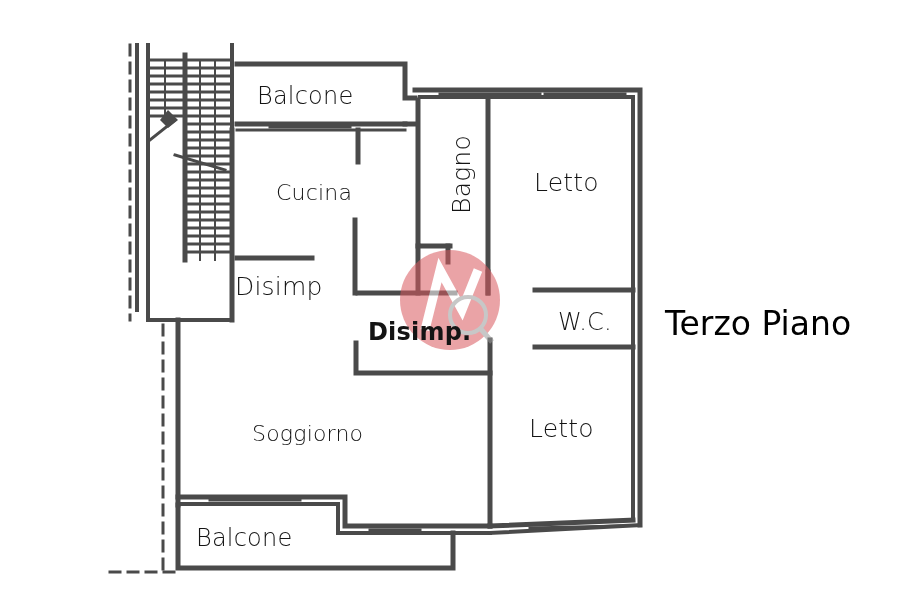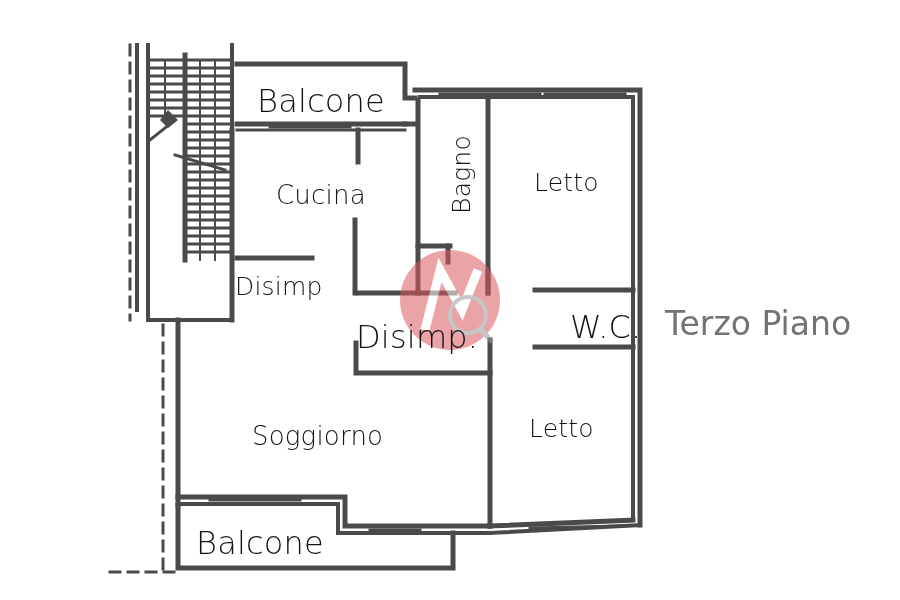--- a/index.html
+++ b/index.html
@@ -1,22 +1,22 @@
 <!DOCTYPE html>
 <html><head>
 <meta charset="utf-8">
 <style>
   html, body { margin: 0; padding: 0; background: #ffffff; }
   body { width: 900px; height: 600px; position: relative; overflow: hidden; font-family: "DejaVu Sans", sans-serif; }
   svg { position: absolute; left: 0; top: 0; }
   .room-label { position: absolute; color: #141414; font-family: "DejaVu Sans", sans-serif; font-weight: 300; white-space: nowrap; letter-spacing: 0.2px; }
-  .lbl-26 { font-size: 26px; }
+  .lbl-26 { font-size: 22px; }
   .lbl-25 { font-size: 25px; text-align: right; }
-  .lbl-24 { font-size: 32px; }
-  .floor-label { position: absolute; left: 665px; top: 304px; font-size: 33px; color: #737373; font-family: "DejaVu Sans", sans-serif; }
+  .lbl-24 { font-size: 24px; }
+  .floor-label { position: absolute; left: 665px; top: 304px; font-size: 33px; color: #000000; font-family: "DejaVu Sans", sans-serif; }
   .vertical { transform: rotate(-90deg); transform-origin: center center; }
 </style>
 </head>
 <body>
 
 <svg width="900" height="600" viewBox="0 0 900 600">
   <g fill="none" stroke="#4a4a4a" stroke-linecap="square">
 
     <g>
       <line x1="137" y1="45" x2="137" y2="310" stroke-width="4"></line>
@@ -128,19 +128,19 @@
     <circle cx="468" cy="315" r="18" fill="none" stroke="#9a9a9a" stroke-width="4"></circle>
     <line x1="480" y1="328" x2="492" y2="342" stroke="#9a9a9a" stroke-width="5"></line>
   </g>
 </svg>
 
 <div class="room-label lbl-24" style="left:257px; top:82px;">Balcone</div>
 <div class="room-label lbl-26" style="left:276px; top:180px;">Cucina</div>
 <div class="room-label lbl-25 vertical" style="left:421px; top:160px; width:80px; text-align:center;">Bagno</div>
 <div class="room-label lbl-25" style="left:534px; top:168px;">Letto</div>
 <div class="room-label lbl-25" style="left:235px; top:272px;">Disimp</div>
-<div class="room-label lbl-24" style="left:356px; top:318px;">Disimp.</div>
-<div class="room-label lbl-24" style="left:558px; top:308px;margin-left:12px;">W.C.</div>
+<div class="room-label lbl-24" style="left:368px; top:318px;font-weight:bold;">Disimp.</div>
+<div class="room-label lbl-24" style="left:558px; top:308px;">W.C.</div>
 <div class="room-label lbl-26" style="left:252px; top:421px;">Soggiorno</div>
 <div class="room-label lbl-25" style="left:529px; top:414px;">Letto</div>
 <div class="room-label lbl-24" style="left:196px; top:524px;">Balcone</div>
 
 <div class="floor-label">Terzo Piano</div>
 
 </body></html>

